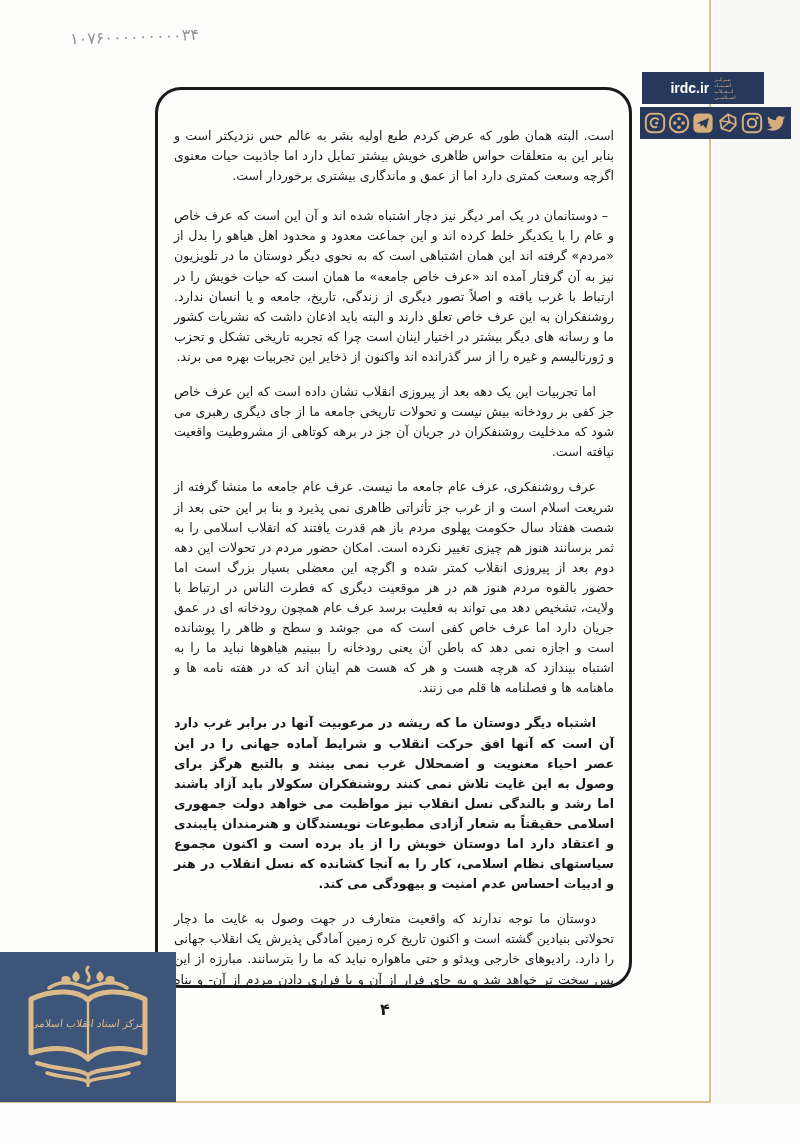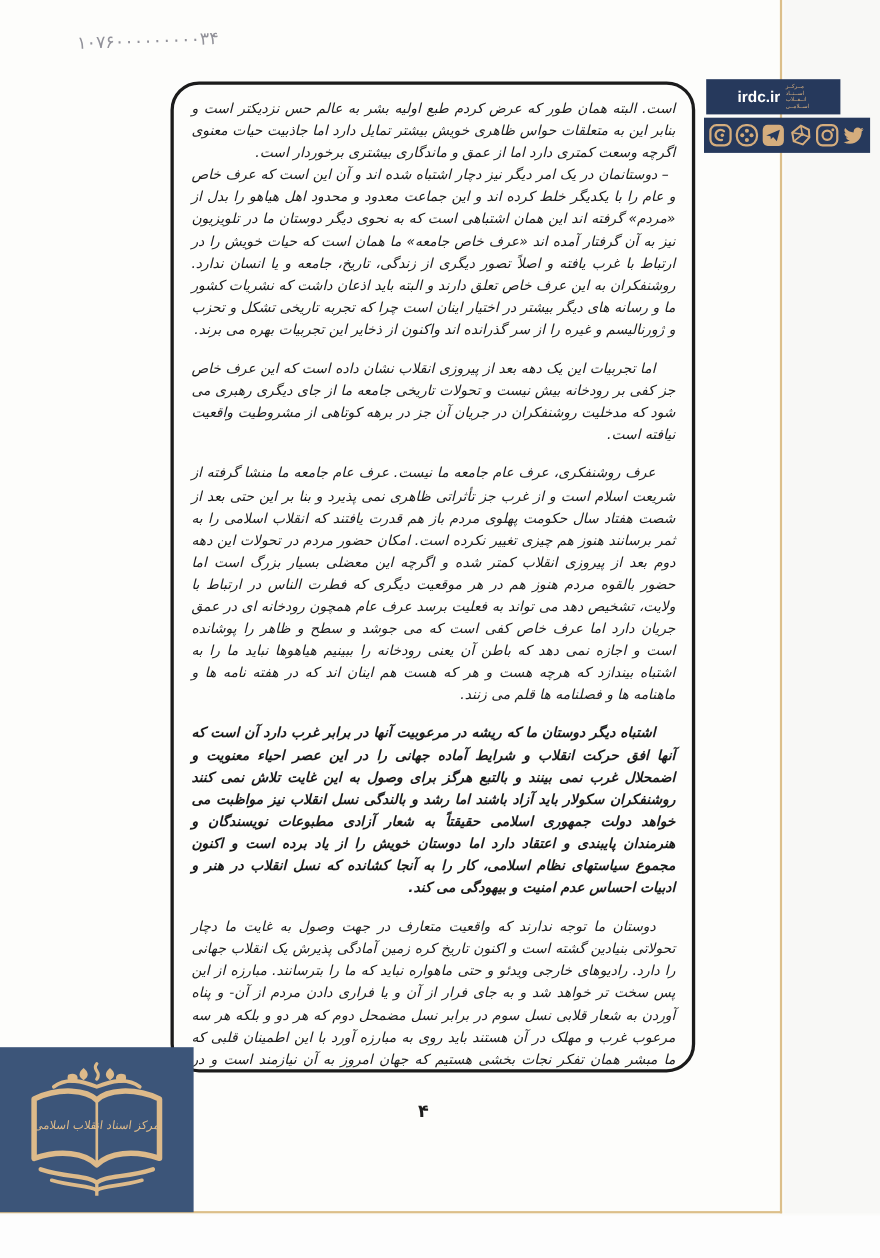--- a/index.html
+++ b/index.html
@@ -41,36 +41,35 @@
   .badge-icons {
     position:absolute; left:640px; top:107px; width:151px; height:32px;
     background:#26395c; display:flex; align-items:center; justify-content:space-between;
     padding:0 3px; z-index:3;
   }
   .badge-icons .icon { width:23px; height:23px; display:flex; align-items:center; justify-content:center; }
   .badge-icons svg { width:22px; height:22px; display:block; }
 
   
   .doc-frame {
-    position:absolute; left:155px; top:74px; width:477px; height:901px;
+    position:absolute; left:155px; top:87px; width:477px; height:901px;
     border:3px solid #1b1b1b; border-radius:26px;
     background:#fdfdfb;
-    padding:12px 15px 8px 16px;
+    padding:36px 15px 8px 16px;
     overflow:hidden;
     z-index:2;
-    font-style:italic;
   }
   .doc-text {
     direction:rtl; text-align:justify;
     color:#1a1a1a; font-size:12.6px; line-height:20.1px;
     font-family:"DejaVu Sans", sans-serif;
   }
   .doc-text p { margin:0; }
   .doc-text p.ind { text-indent:18px;margin-top:15px; }
-  .doc-text p.ind-sm { text-indent:6px; }
+  .doc-text p.ind-sm { text-indent:6px;margin-top:20px; }
   .doc-text p.emph { font-weight:bold; }
 
   
   .page-number {
     position:absolute; left:370px; top:1000px; width:30px;
     text-align:center; color:#1d1d1d; font-size:16px; font-weight:bold;
   }
 
   
   .footer-logo {

